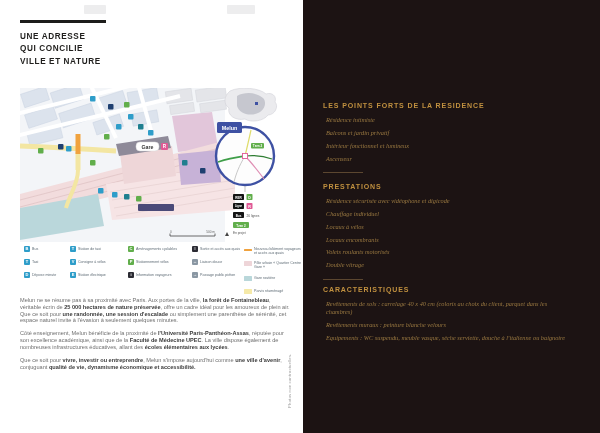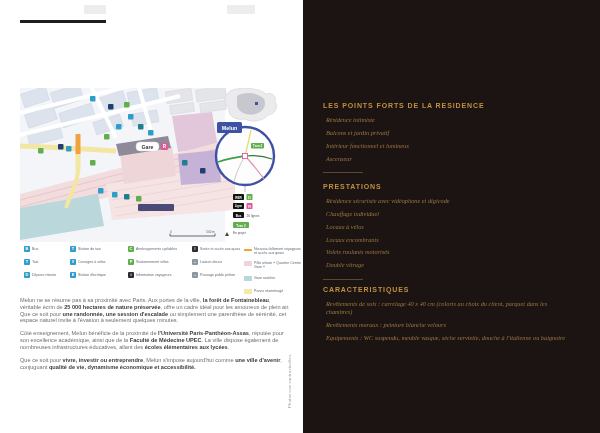--- a/index.html
+++ b/index.html
@@ -55,20 +55,23 @@
 </style>
 </head>
 <body>
 
 <div class="page">
 
   <div class="smudge a"></div>
   <div class="smudge b"></div>
 
   <div class="rule"></div>
+  <div class="title">UNE ADRESSE
+QUI CONCILIE
+VILLE ET NATURE</div>
 
   <div class="map-wrap">
     <svg viewBox="0 0 283 154" width="283" height="154">
 
       <rect x="0" y="0" width="215" height="154" fill="#f3f5f8"></rect>
       <rect x="205" y="0" width="78" height="154" fill="#ffffff"></rect>
 
       <g fill="#dce3ed" stroke="#cbd4e1" stroke-width="0.5">
         <rect x="2" y="2" width="26" height="14" transform="rotate(-18 15 9)"></rect>
         <rect x="32" y="0" width="30" height="16" transform="rotate(-18 47 8)"></rect>

